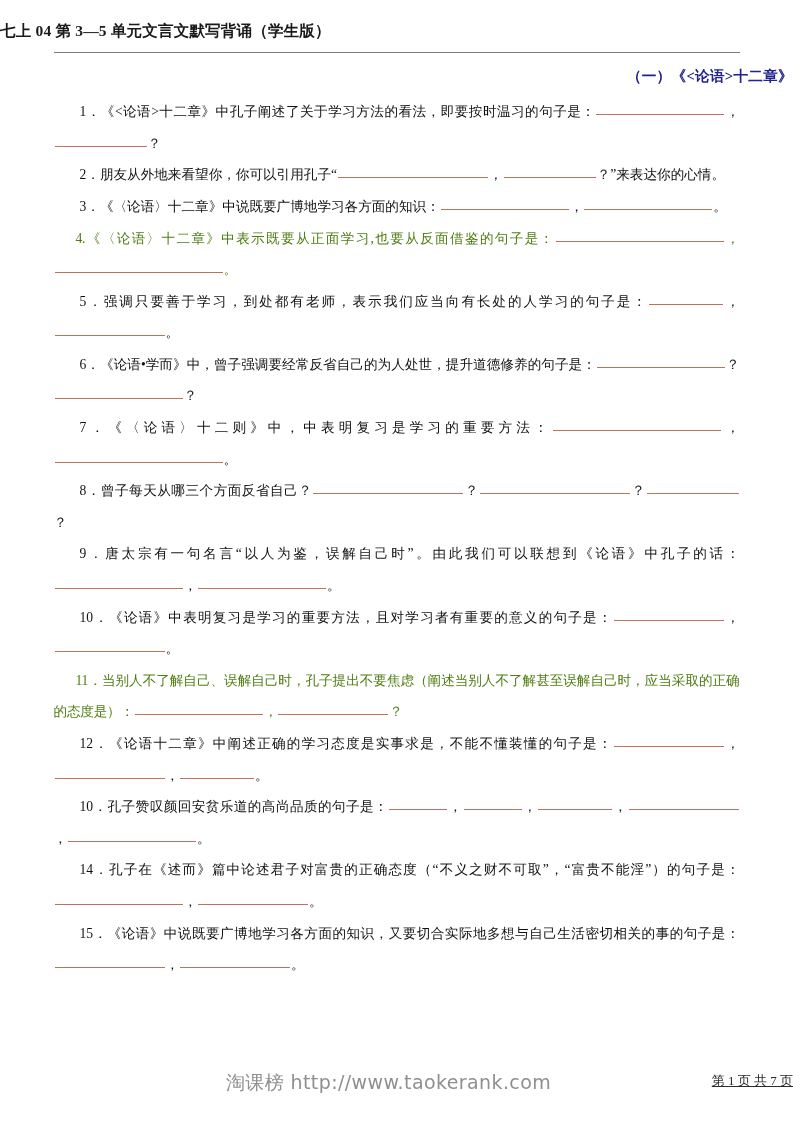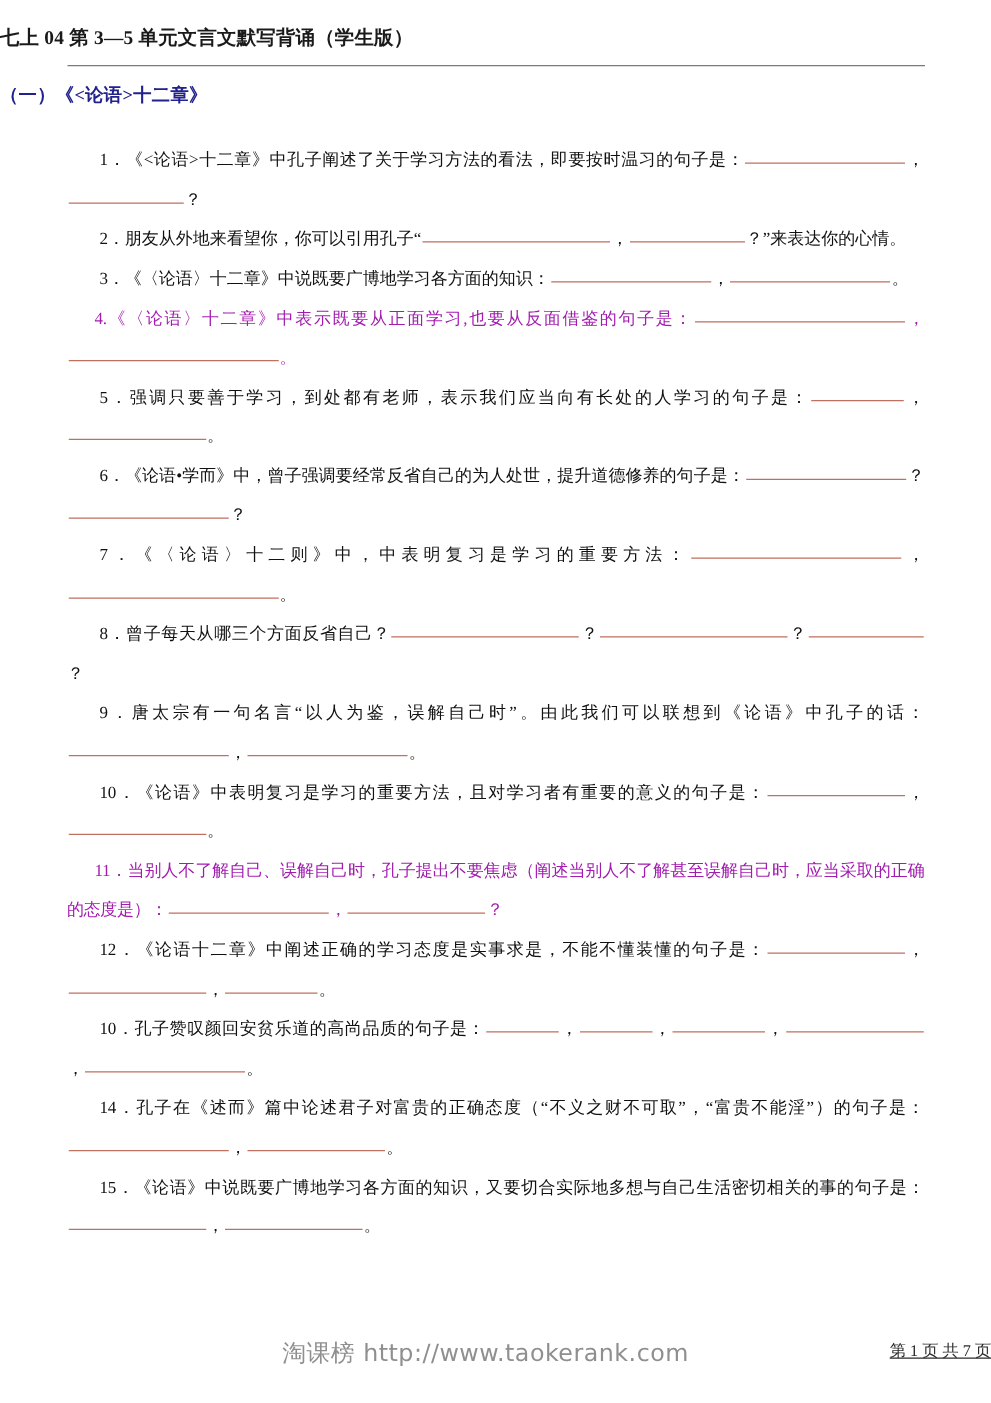--- a/index.html
+++ b/index.html
@@ -38,25 +38,25 @@
   .header-rule {
     width: 686px;
     margin: 11px auto 0 auto;
     height: 0;
     border: 0;
     border-top: 1.6px solid #7a7a7a;
   }
 
   
   .section-heading {
-    text-align: left;
+    text-align: right;
     color: #22228c;
     font-weight: bold;
     font-size: 14.6px;
-    margin: 14px 0 16px 0;
+    margin: 14px 0 0 0;
     letter-spacing: 0.3px;
   }
 
   
   .body-wrap {
     width: 686px;
     margin: 0 auto;
     padding-top: 10px;
   }
   .q {
@@ -67,21 +67,21 @@
     margin: 0;
     text-indent: 26px;
     color: #111111;
     word-break: break-all;
   }
   
   .q.tight {
     text-indent: 22px;
     letter-spacing: -0.2px;
     font-weight: 500;
-    color: #a21caf;
+    color: #4d7c0f;
   }
   .q .num {
     white-space: nowrap;
   }
 
   
   .blank {
     display: inline-block;
     vertical-align: baseline;
     border-bottom: 1.3px solid #c0705f;

